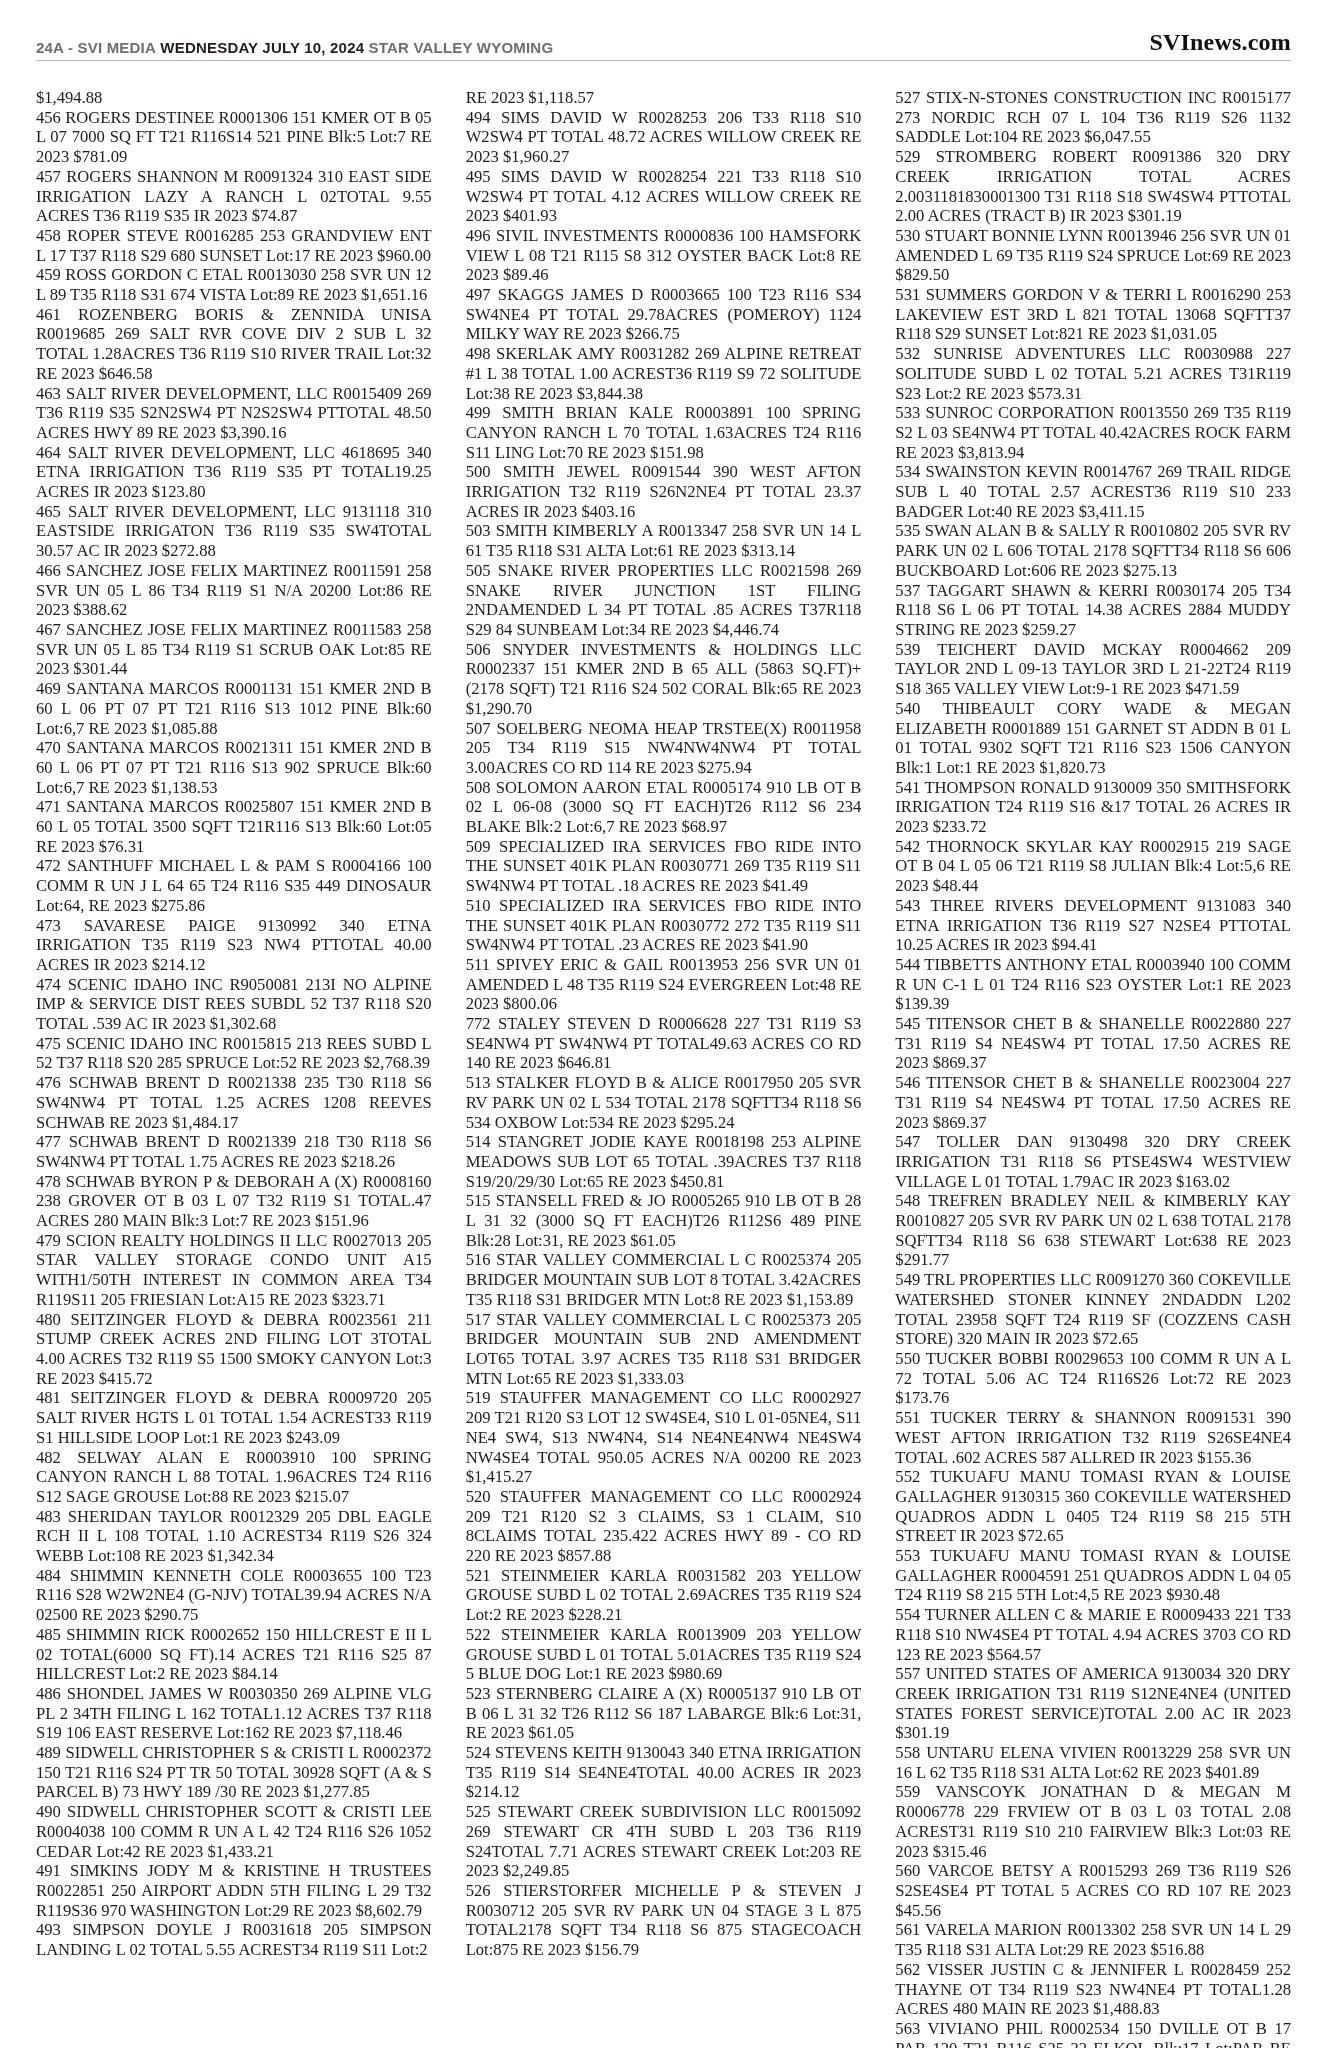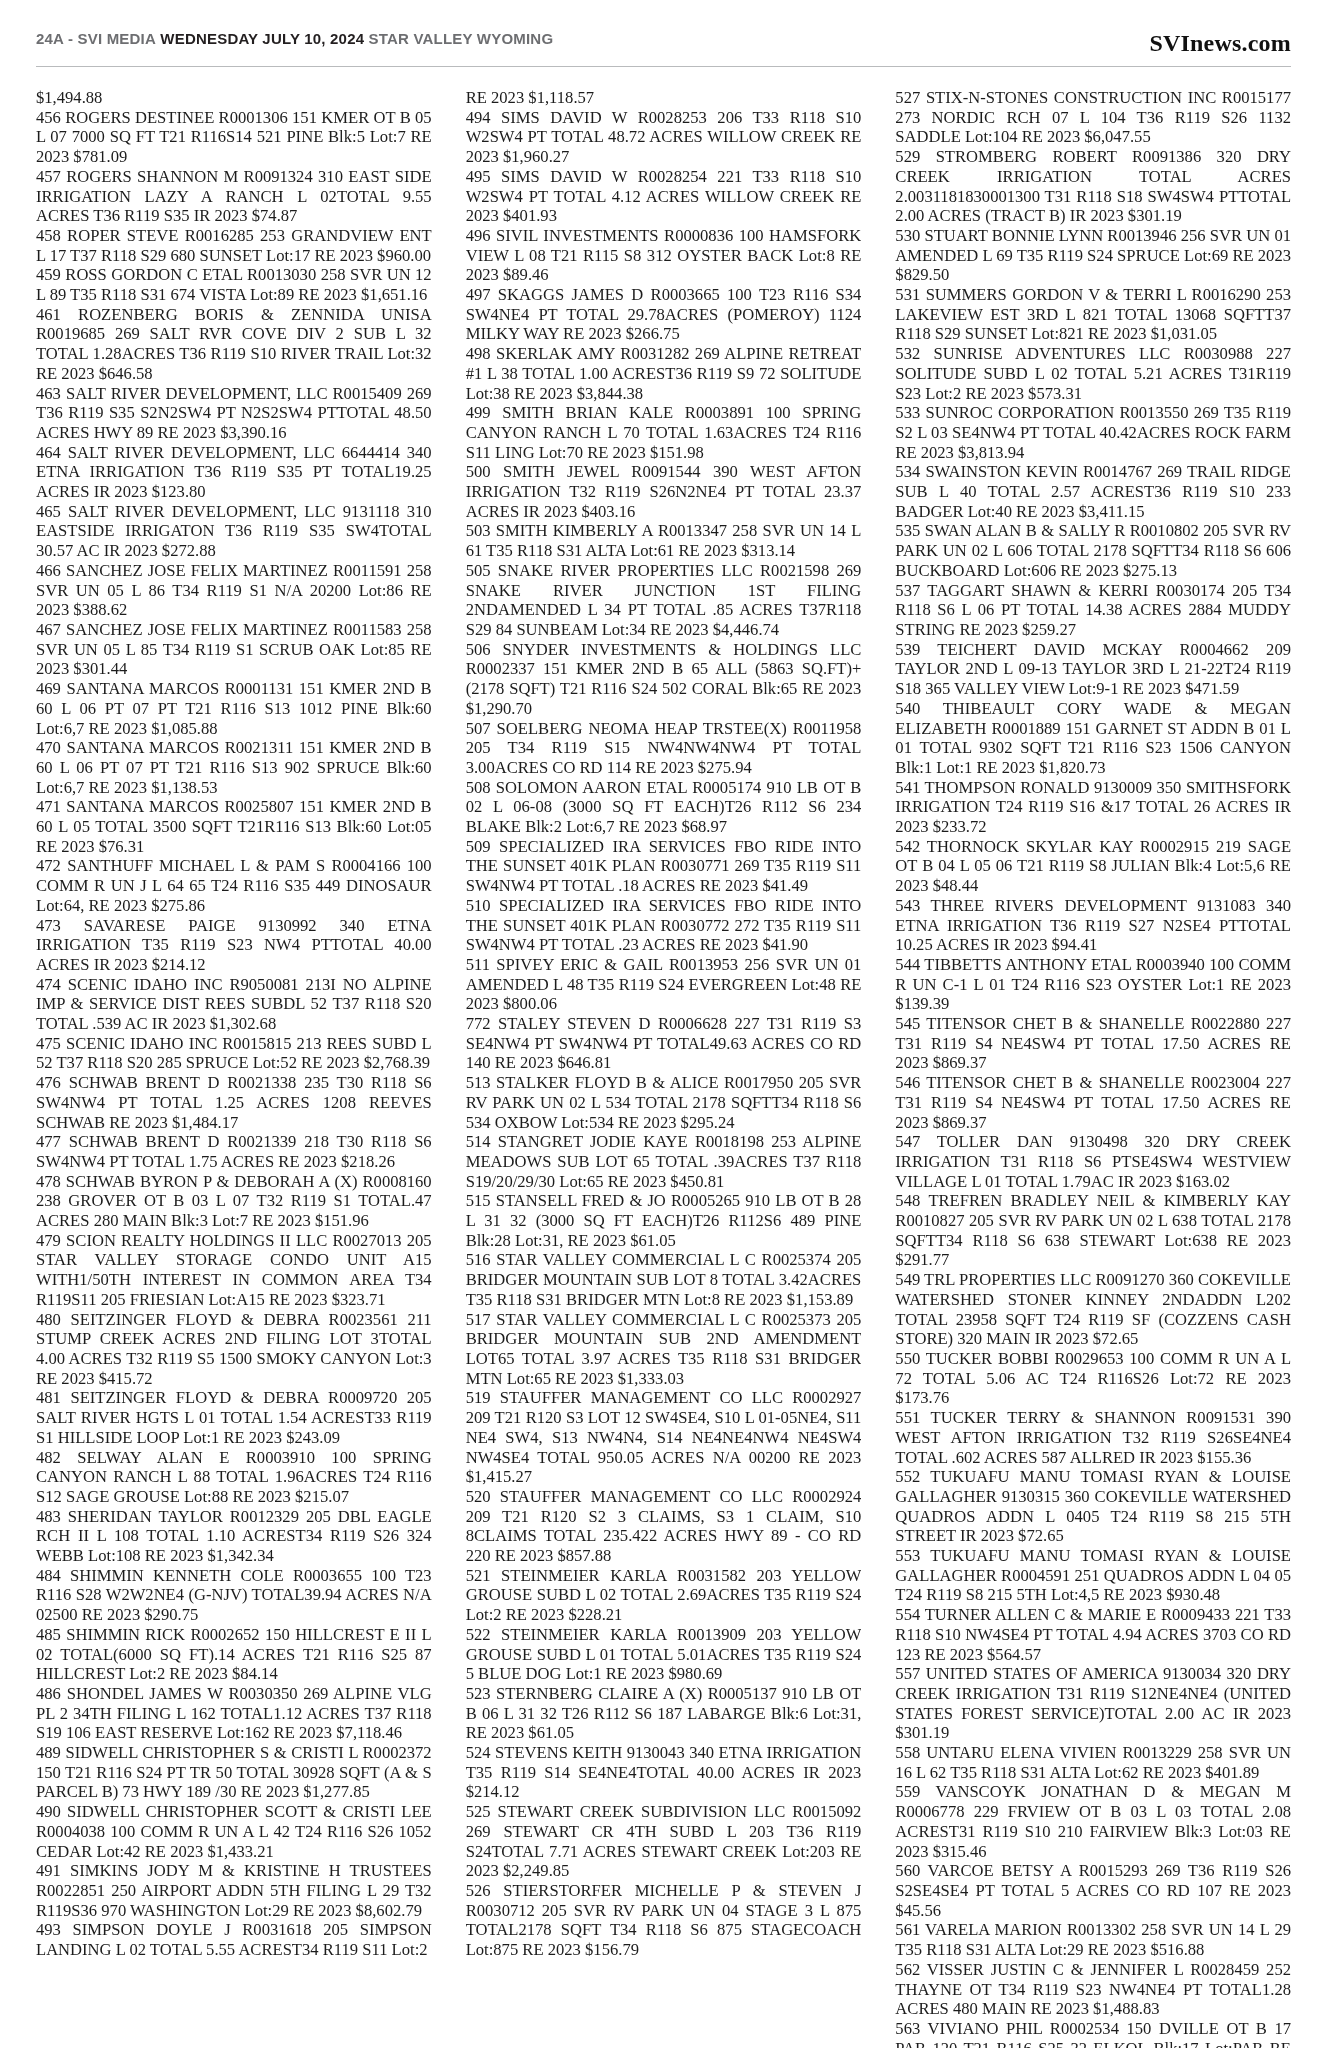--- a/index.html
+++ b/index.html
@@ -7,24 +7,24 @@
     position: relative;
     width: 1325px;
     height: 2048px;
     background: #ffffff;
     overflow: hidden;
     font-family: "Liberation Serif", serif;
     color: #1c1c1c;
   }
   header.masthead {
     position: absolute;
-    top: 30px; left: 36px; right: 34px;
+    top: 24px; left: 36px; right: 34px;
     height: 32px;
     display: flex;
-    align-items: flex-start;
+    align-items: flex-end;
     justify-content: space-between;
     border-bottom: 1.5px solid #b9bbbd;
     padding-bottom: 4px;
     font-family: "Liberation Sans", sans-serif;
   }
   .masthead-left { font-size: 15px; letter-spacing: 0.2px; white-space: nowrap; }
   .ml-gray  { color: #6d6e71; font-weight: 700; }
   .ml-black { color: #231f20; font-weight: 800; }
   .site {
     font-family: "Liberation Serif", serif;
@@ -69,21 +69,21 @@
 
   <main class="columns">
     <div class="col" id="col1">
         <p class="entry">$1,494.88</p>
         <p class="entry">456 ROGERS DESTINEE R0001306 151 KMER OT B 05 L 07 7000 SQ FT T21 R116S14 521 PINE  Blk:5   Lot:7  RE 2023 $781.09</p>
         <p class="entry">457 ROGERS SHANNON M R0091324 310 EAST SIDE IRRIGATION LAZY A RANCH L 02TOTAL 9.55 ACRES T36 R119 S35 IR 2023 $74.87</p>
         <p class="entry">458 ROPER STEVE R0016285 253 GRANDVIEW ENT L 17 T37 R118 S29 680 SUNSET  Lot:17  RE 2023 $960.00</p>
         <p class="entry">459 ROSS GORDON C ETAL R0013030 258 SVR UN 12 L 89 T35 R118 S31 674 VISTA  Lot:89  RE 2023 $1,651.16</p>
         <p class="entry">461 ROZENBERG BORIS &amp; ZENNIDA UNISA R0019685 269 SALT RVR COVE DIV 2 SUB L 32 TOTAL 1.28ACRES T36 R119 S10 RIVER TRAIL  Lot:32  RE 2023 $646.58</p>
         <p class="entry">463 SALT RIVER DEVELOPMENT, LLC R0015409 269 T36 R119 S35  S2N2SW4 PT N2S2SW4 PTTOTAL 48.50 ACRES HWY 89 RE 2023 $3,390.16</p>
-        <p class="entry">464 SALT RIVER DEVELOPMENT, LLC 6644414 340 ETNA IRRIGATION T36 R119 S35 PT TOTAL19.25 ACRES IR 2023 $123.80</p>
+        <p class="entry">464 SALT RIVER DEVELOPMENT, LLC 4618695 340 ETNA IRRIGATION T36 R119 S35 PT TOTAL19.25 ACRES IR 2023 $123.80</p>
         <p class="entry">465 SALT RIVER DEVELOPMENT, LLC 9131118 310 EASTSIDE IRRIGATON  T36 R119 S35 SW4TOTAL 30.57 AC IR 2023 $272.88</p>
         <p class="entry">466 SANCHEZ JOSE FELIX MARTINEZ R0011591 258 SVR UN 05 L 86 T34 R119 S1 N/A         20200  Lot:86  RE 2023 $388.62</p>
         <p class="entry">467 SANCHEZ JOSE FELIX MARTINEZ R0011583 258 SVR UN 05 L 85 T34 R119 S1 SCRUB OAK  Lot:85  RE 2023 $301.44</p>
         <p class="entry">469 SANTANA MARCOS R0001131 151 KMER 2ND B 60 L 06 PT 07 PT T21 R116 S13 1012 PINE  Blk:60   Lot:6,7  RE 2023 $1,085.88</p>
         <p class="entry">470 SANTANA MARCOS R0021311 151 KMER 2ND B 60 L 06 PT 07 PT T21 R116 S13 902 SPRUCE  Blk:60   Lot:6,7  RE 2023 $1,138.53</p>
         <p class="entry">471 SANTANA MARCOS R0025807 151 KMER 2ND B 60 L 05 TOTAL 3500 SQFT T21R116 S13  Blk:60   Lot:05  RE 2023 $76.31</p>
         <p class="entry">472 SANTHUFF MICHAEL L &amp; PAM S R0004166 100 COMM R UN J L 64 65 T24 R116 S35 449 DINOSAUR  Lot:64, RE 2023 $275.86</p>
         <p class="entry">473 SAVARESE PAIGE 9130992 340 ETNA IRRIGATION T35 R119 S23 NW4 PTTOTAL 40.00 ACRES IR 2023 $214.12</p>
         <p class="entry">474 SCENIC IDAHO INC R9050081 213I NO ALPINE IMP &amp; SERVICE DIST  REES SUBDL 52 T37 R118 S20   TOTAL .539 AC IR 2023 $1,302.68</p>
         <p class="entry">475 SCENIC IDAHO INC R0015815 213 REES SUBD L 52 T37 R118 S20 285 SPRUCE  Lot:52  RE 2023 $2,768.39</p>

